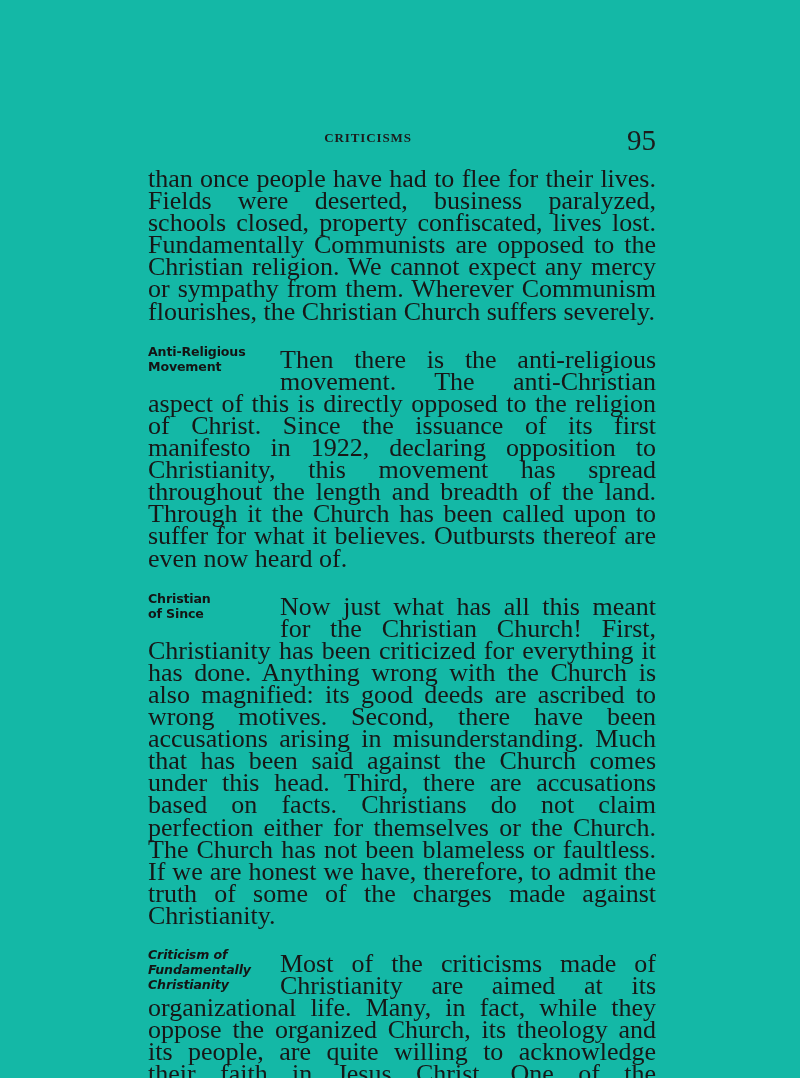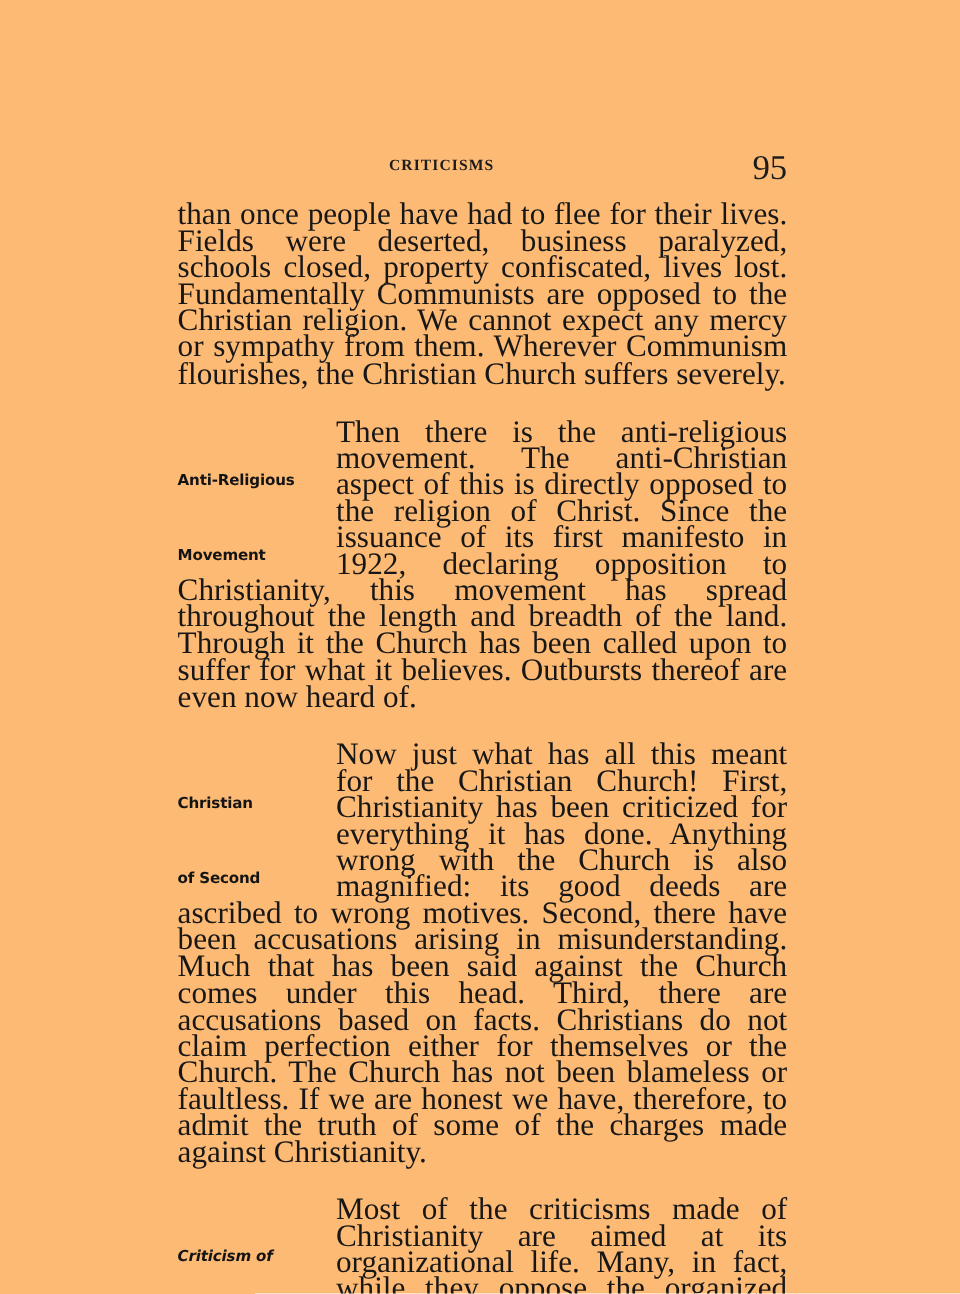--- a/index.html
+++ b/index.html
@@ -15,21 +15,21 @@
     font-family: "Liberation Serif", "DejaVu Serif", serif;
     color: #1a1a1a;
   }
 
   .page {
     position: absolute;
     left: 0;
     top: 0;
     width: 800px;
     height: 1078px;
-    background: #fdba74;
+    background: #14b8a6;
   }
 
   
   .running-head {
     position: absolute;
     left: 148px;
     top: 130px;
     width: 508px;
     height: 22px;
   }
@@ -84,21 +84,21 @@
     font-size: 12.6px;
     line-height: 15.2px;
     letter-spacing: -0.15px;
     color: #141414;
     text-align: left;
   }
   .sidenote.h1 { margin-top: 21px; }
   .sidenote.h2 { margin-top: 21px; }
   .sidenote.h3 { margin-top: 20px; font-style: italic; }
 
-  .sidenote .sn-line { display: block; white-space: nowrap; margin-top: 48px; }
+  .sidenote .sn-line { display: block; white-space: nowrap; }
 
   
   .clearer { clear: both; height: 0; overflow: hidden; }
 </style>
 </head>
 <body>
 
 <div class="page">
 
   <div class="running-head">
@@ -112,21 +112,21 @@
 
     <div class="sidenote h1">
       <span class="sn-line">Anti-Religious</span>
       <span class="sn-line">Movement</span>
     </div>
     <p class="para gap-xl">Then there is the anti-religious movement. The anti-Christian aspect of this is directly opposed to the religion of Christ.  Since the issuance of its first manifesto in 1922, declaring opposition to Christianity, this movement has spread throughout the length and breadth of the land.  Through it the Church has been called upon to suffer for what it believes.  Outbursts thereof are even now heard of.</p>
     <div class="clearer"></div>
 
     <div class="sidenote h2">
       <span class="sn-line">Christian</span>
-      <span class="sn-line">of Second</span>
+      <span class="sn-line">of Since</span>
     </div>
     <p class="para gap-xl">Now just what has all this meant for the Christian Church!  First, Christianity has been criticized for everything it has done. Anything wrong with the Church is also magnified: its good deeds are ascribed to wrong motives.  Second, there have been accusations arising in misunderstanding.  Much that has been said against the Church comes under this head.  Third, there are accusations based on facts. Christians do not claim perfection either for themselves or the Church.  The Church has not been blameless or faultless.  If we are honest we have, therefore, to admit the truth of some of the charges made against Christianity.</p>
     <div class="clearer"></div>
 
     <div class="sidenote h3">
       <span class="sn-line">Criticism of</span>
       <span class="sn-line">Fundamentally</span>
       <span class="sn-line">Christianity</span>
     </div>
     <p class="para gap-xl">Most of the criticisms made of Christianity are aimed at its organizational life.  Many, in fact, while they oppose the organized Church, its theology and its people, are quite willing to acknowledge their faith in Jesus Christ. One of the outstanding early anti-Christian leaders, who later become an outstanding Communist, and spared neither energy nor talent to denounce Christianity, was yet quite ready to acknowledge the supreme contribution that Christ has made to mankind.  In one of his articles,</p>

